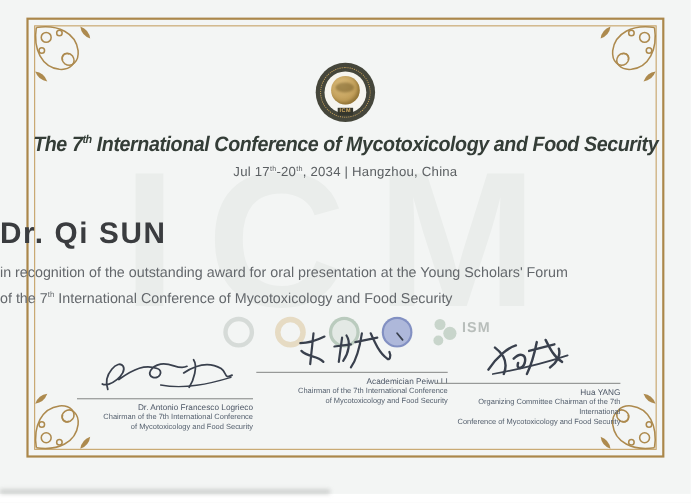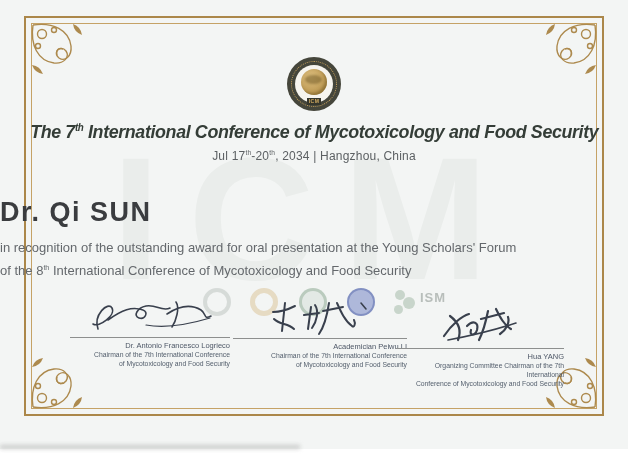--- a/index.html
+++ b/index.html
@@ -67,21 +67,21 @@
 
   .recognition { position:absolute; left:0; right:0; top:238px; text-align:left;
                  font-size:13px; color:#64686c; line-height:20px; }
 
   
   .sig-block { position:absolute; text-align:right; }
   .sig-block svg { display:block; margin:0 auto; }
   .sig-line { border-top:1px solid #8d8f8e; margin-top:2px; }
   .sig-name { font-size:7.5px; color:#4d5766; margin-top:3px; }
   .sig-title { font-size:6.8px; color:#55606e; line-height:9px; }
-  .sig-1 { left:70px; top:295px; width:160px; }
+  .sig-1 { left:70px; top:320px; width:160px; }
   .sig-2 { left:233px; top:300px; width:174px; }
   .sig-3 { left:396px; top:306px; width:168px; }
   path.ink { fill:none; stroke:#39404d; stroke-linecap:round; }
 </style>
 </head>
 <body>
 
 <div class="paper">
 
   <div class="wm-big">ICM</div>
@@ -159,21 +159,21 @@
 
   <div class="dateline">
     <span>Jul 17</span><sup class="s">th</sup><span>-20</span><sup class="s">th</sup><span>, 2034 | Hangzhou, China</span>
   </div>
 
 
   <div class="recipient">Dr. Qi SUN</div>
 
   <div class="recognition">
     <div>in recognition of the outstanding award for oral presentation at the Young Scholars' Forum</div>
-    <div><span>of the 8</span><sup class="s">th</sup><span> International Conference of Mycotoxicology and Food Security</span></div>
+    <div><span>of the 7</span><sup class="s">th</sup><span> International Conference of Mycotoxicology and Food Security</span></div>
   </div>
 
   <div class="sig-block sig-1">
     <svg width="140" height="40" viewBox="0 0 140 40">
       <path class="ink" stroke-width="1.6" d="M18,34 C13,20 28,6 32,13 C36,20 19,33 13,29 M28,25 C42,15 52,11 63,15 C69,17 65,25 59,23 C53,21 57,13 66,11 C76,9 82,17 90,13"></path>
       <path class="ink" stroke-width="1.6" d="M96,7 C100,13 96,26 92,32 M87,19 C99,11 111,9 121,15 C127,19 123,25 131,21"></path>
       <path class="ink" stroke-width="1.2" d="M66,30 C88,34 110,29 130,23"></path>
     </svg>
     <div class="sig-line"></div>
     <div class="sig-name">Dr. Antonio Francesco Logrieco</div>

